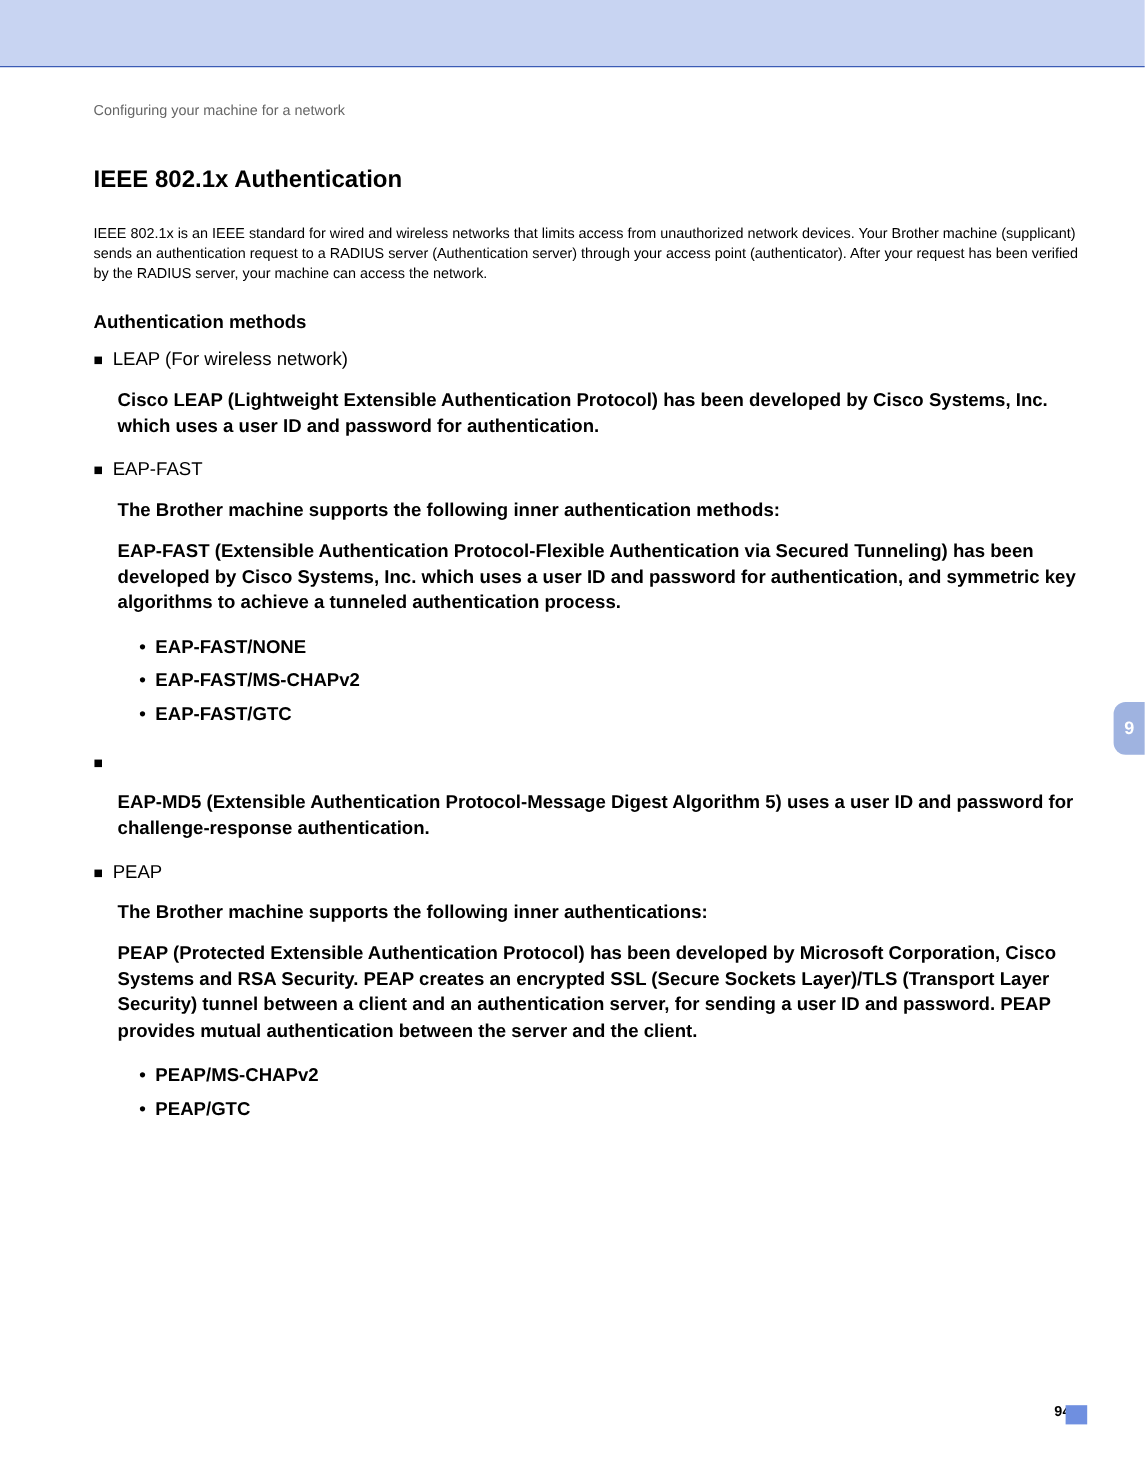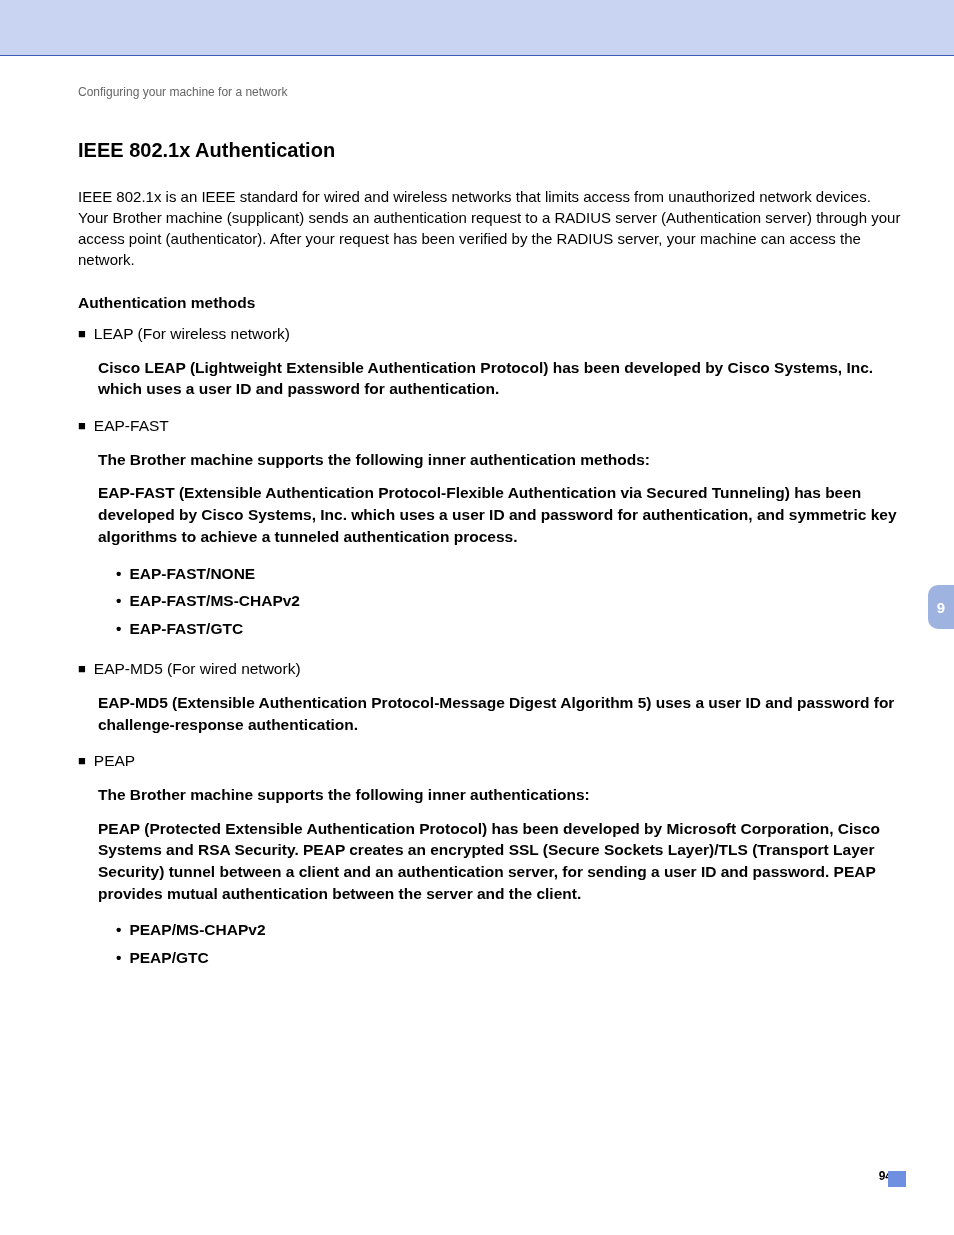--- a/index.html
+++ b/index.html
@@ -34,21 +34,21 @@
     font-size: 12px;
     color: #666;
     margin-bottom: 40px;
   }
   h1 {
     font-size: 20px;
     font-weight: bold;
     margin-bottom: 24px;
   }
   .intro {
-    font-size: 15px;
+    font-size: 12px;
     line-height: 1.4;
     margin-bottom: 24px;
   }
   .subhead {
     font-size: 15.5px;
     font-weight: bold;
     margin-bottom: 10px;
   }
   .method {
     margin-bottom: 14px;
@@ -157,21 +157,20 @@
             <div class="li">
               <span class="dot">•</span>
               <span>EAP-FAST/GTC</span>
             </div>
           </div>
         </div>
       </div>
       <div class="method">
         <div class="method-title">
           <span class="bullet">■</span>
-          <span>EAP-MD5 (For wired network)</span>
         </div>
         <div class="method-body">
           <p>EAP-MD5 (Extensible Authentication Protocol-Message Digest Algorithm 5) uses a user ID and password for challenge-response authentication.</p>
         </div>
       </div>
       <div class="method">
         <div class="method-title">
           <span class="bullet">■</span>
           <span>PEAP</span>
         </div>

